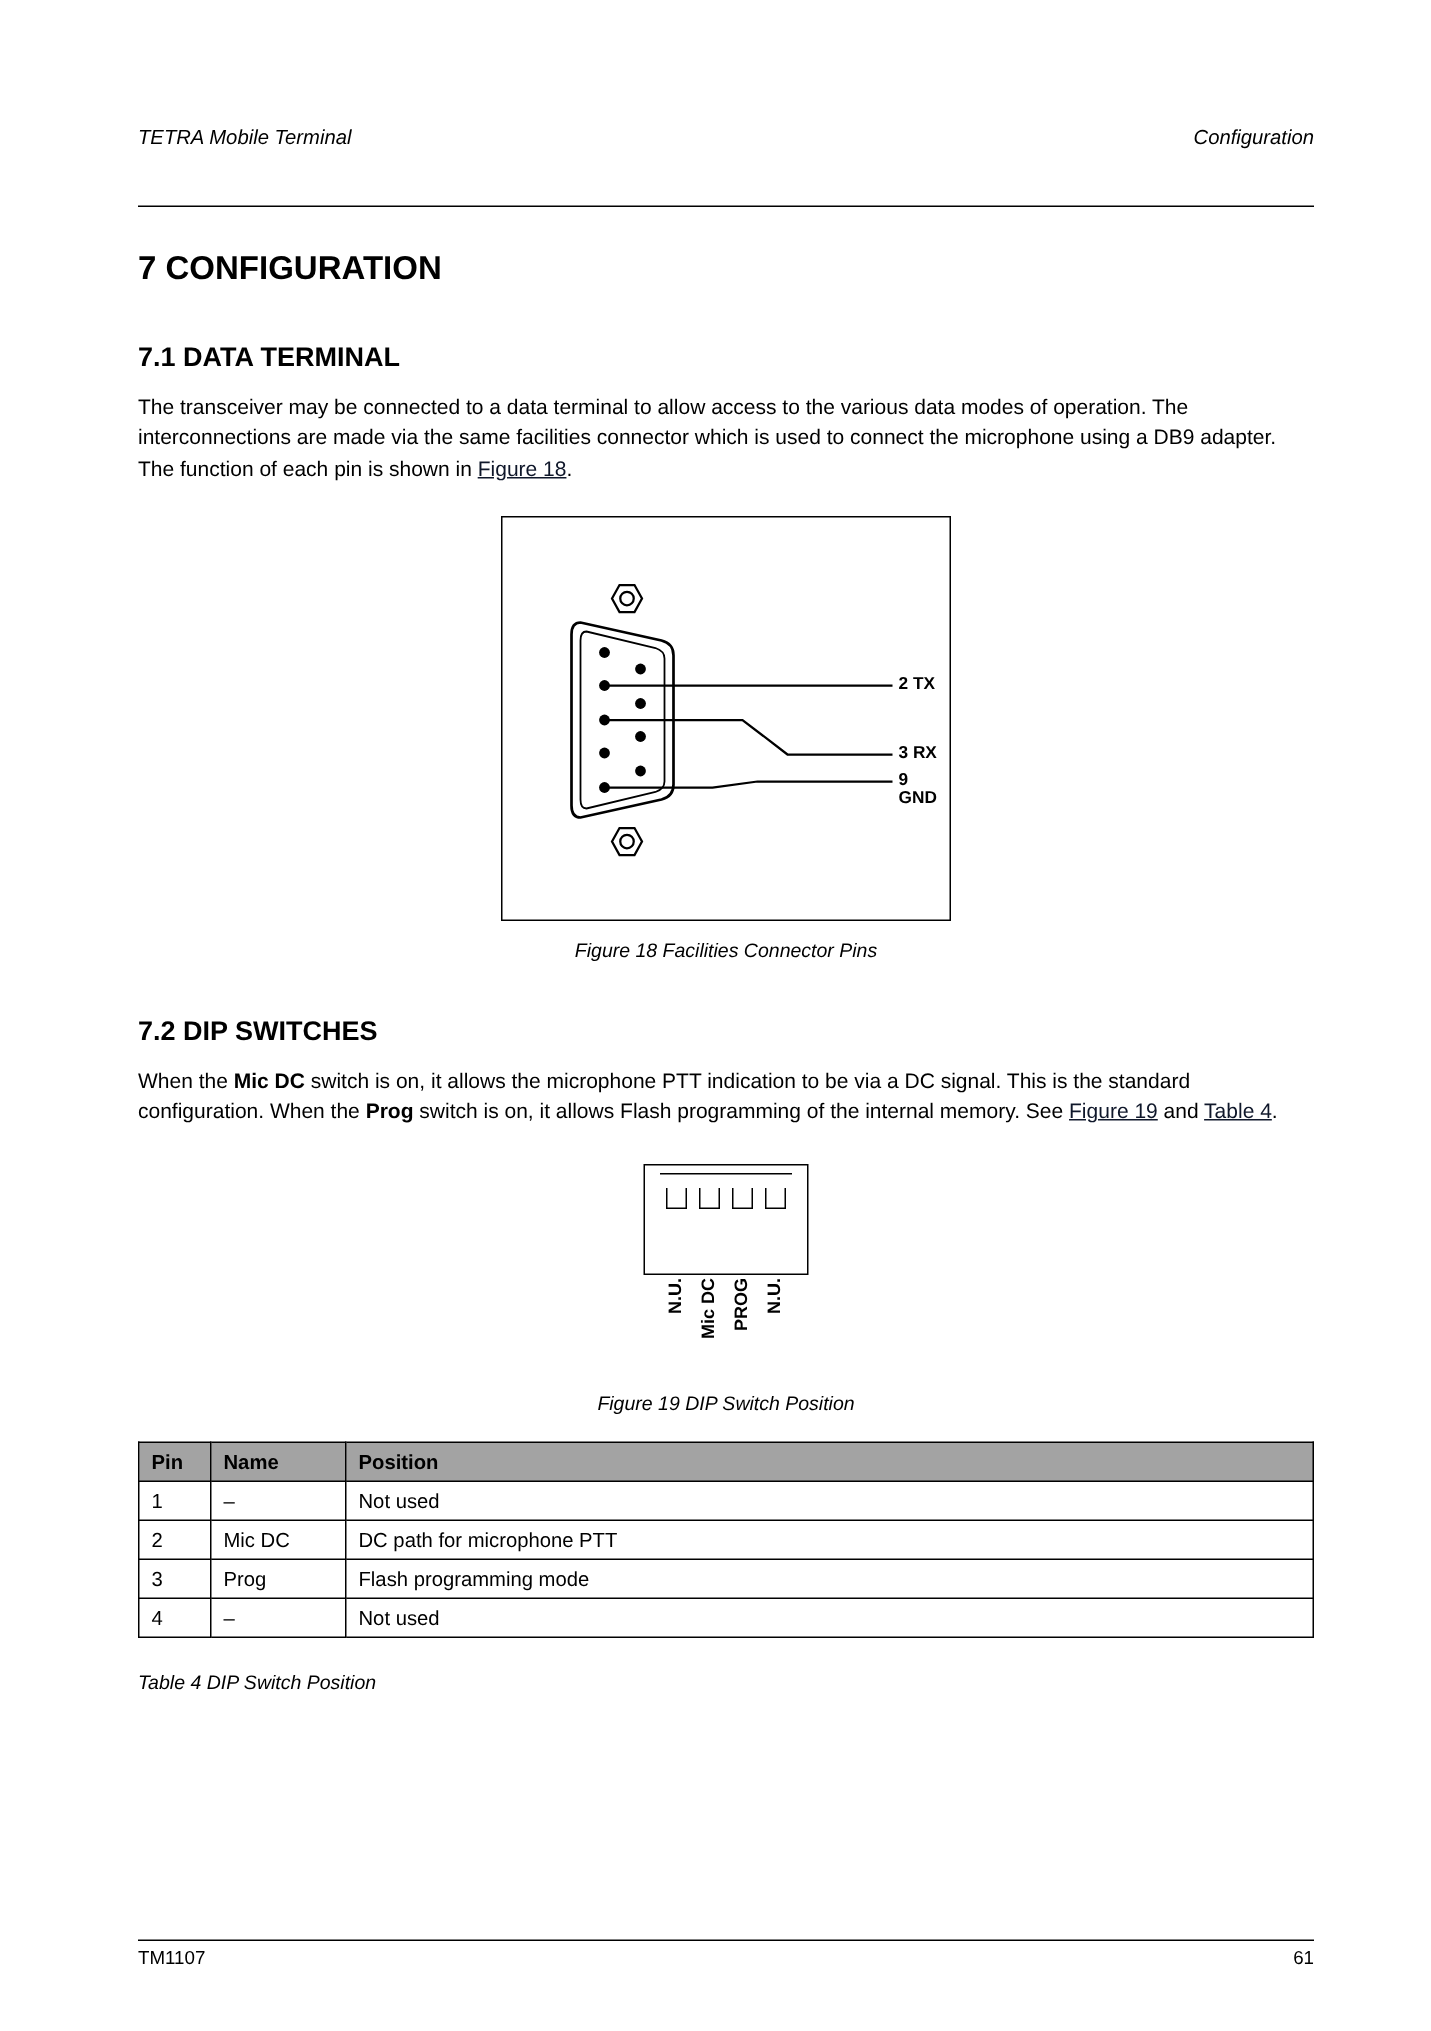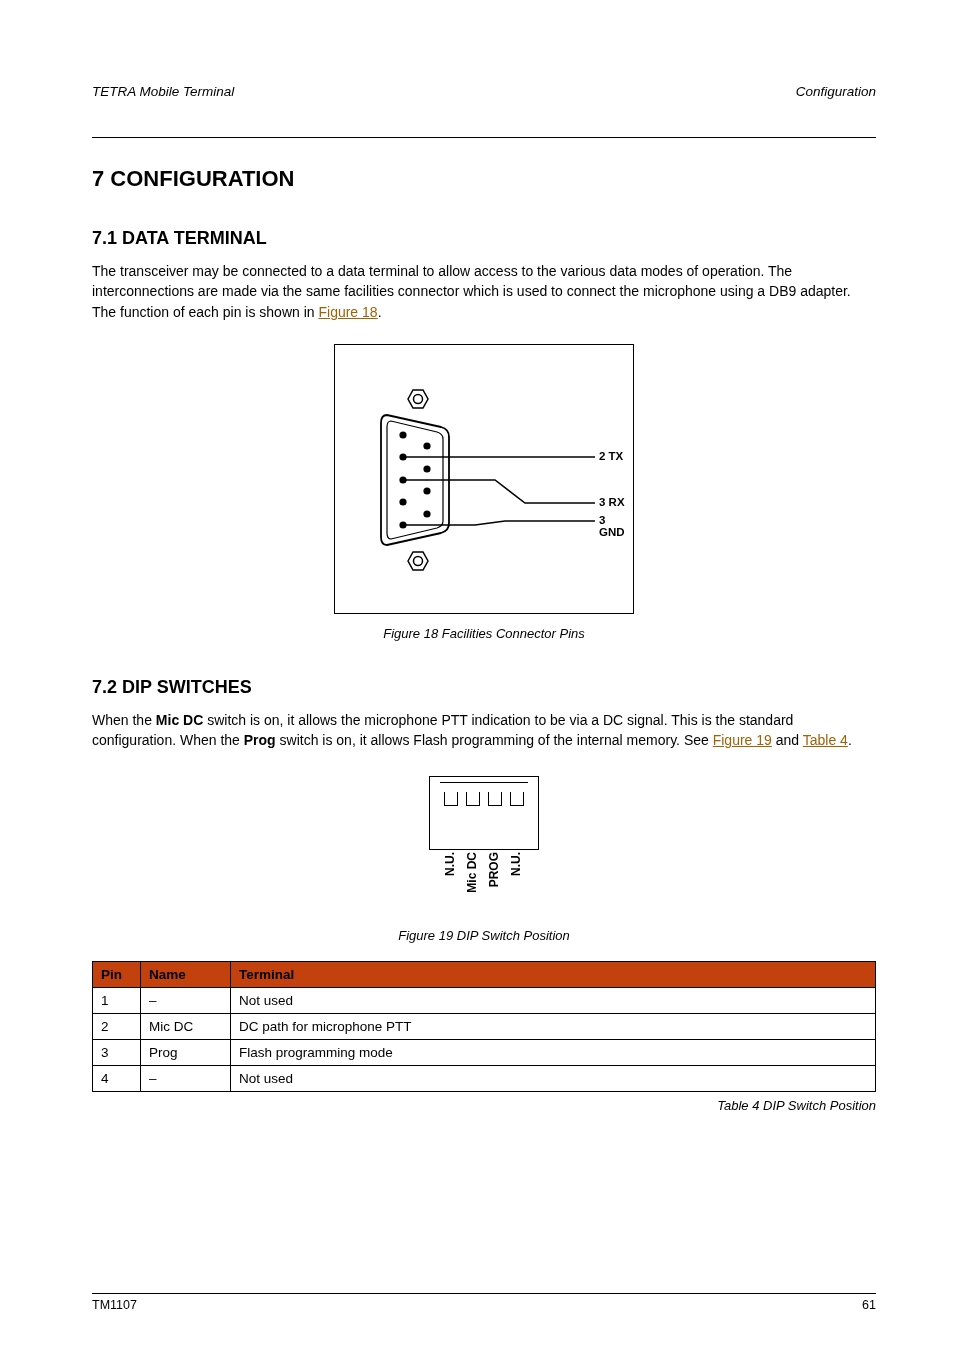--- a/index.html
+++ b/index.html
@@ -38,21 +38,21 @@
     font-size: 18px;
     font-weight: bold;
     margin-top: 36px;
     margin-bottom: 12px;
   }
   .bodytext {
     font-size: 14px;
     line-height: 1.45;
   }
   .link {
-    color: #a16207;
+    color: #0f172a;
     text-decoration: underline;
     text-align: right;
   }
   .figure-frame {
     margin: 22px auto 8px auto;
     display: block;
   }
   .fig-caption {
     text-align: center;
     font-size: 13px;
@@ -117,28 +117,28 @@
     width: 100%;
     font-size: 13.5px;
   }
   table.pin-table th, table.pin-table td {
     border: 1px solid #000;
     padding: 5px 8px;
     text-align: left;
     vertical-align: top;
   }
   table.pin-table th {
-    background: #c2410c;
+    background: #a3a3a3;
     font-weight: bold;
   }
   .table-caption {
-    text-align: right;
+    text-align: left;
     font-size: 13px;
     font-style: italic;
-    margin-top: 6px;
+    margin-top: 22px;
   }
   .footer {
     position: absolute;
     left: 92px;
     right: 78px;
     bottom: 42px;
   }
   .footer-rule {
     border-top: 1px solid #000;
     margin-bottom: 4px;
@@ -216,21 +216,21 @@
       <svg style="position:absolute;left:0;top:0" width="300" height="270">
 
         <line x1="70" y1="112" x2="260" y2="112" stroke="#000" stroke-width="1.5"></line>
 
         <polyline points="70,135 160,135 190,158 260,158" fill="none" stroke="#000" stroke-width="1.5"></polyline>
 
         <polyline points="70,180 140,180 170,176 260,176" fill="none" stroke="#000" stroke-width="1.5"></polyline>
       </svg>
       <div class="pinlabel" style="left:264px; top:105px">2 TX</div>
       <div class="pinlabel" style="left:264px; top:151px">3 RX</div>
-      <div class="pinlabel" style="left:264px; top:169px">3 GND</div>
+      <div class="pinlabel" style="left:264px; top:169px">9 GND</div>
     </div>
     <div class="fig-caption">Figure 18 Facilities Connector Pins</div>
   </div>
 
   <div class="h2">7.2  DIP SWITCHES</div>
   <p class="bodytext">
     <span>When the </span><b>Mic DC</b><span> switch is on, it allows the microphone PTT indication to be via a DC signal. This is the standard configuration. When the </span><b>Prog</b><span> switch is on, it allows Flash programming of the internal memory. See </span><a class="link">Figure 19</a><span> and </span><a class="link">Table 4</a><span>.</span>
   </p>
 
   <div class="figure-frame" style="margin-top:26px">
@@ -252,21 +252,21 @@
     </div>
     <div class="fig-caption">Figure 19 DIP Switch Position</div>
   </div>
 
   <div class="table-wrap">
     <table class="pin-table">
       <thead>
         <tr>
           <th style="width:48px">Pin</th>
           <th style="width:90px">Name</th>
-          <th>Terminal</th>
+          <th>Position</th>
         </tr>
       </thead>
       <tbody>
         <tr>
           <td>1</td>
           <td>–</td>
           <td>Not used</td>
         </tr>
         <tr>
           <td>2</td>

